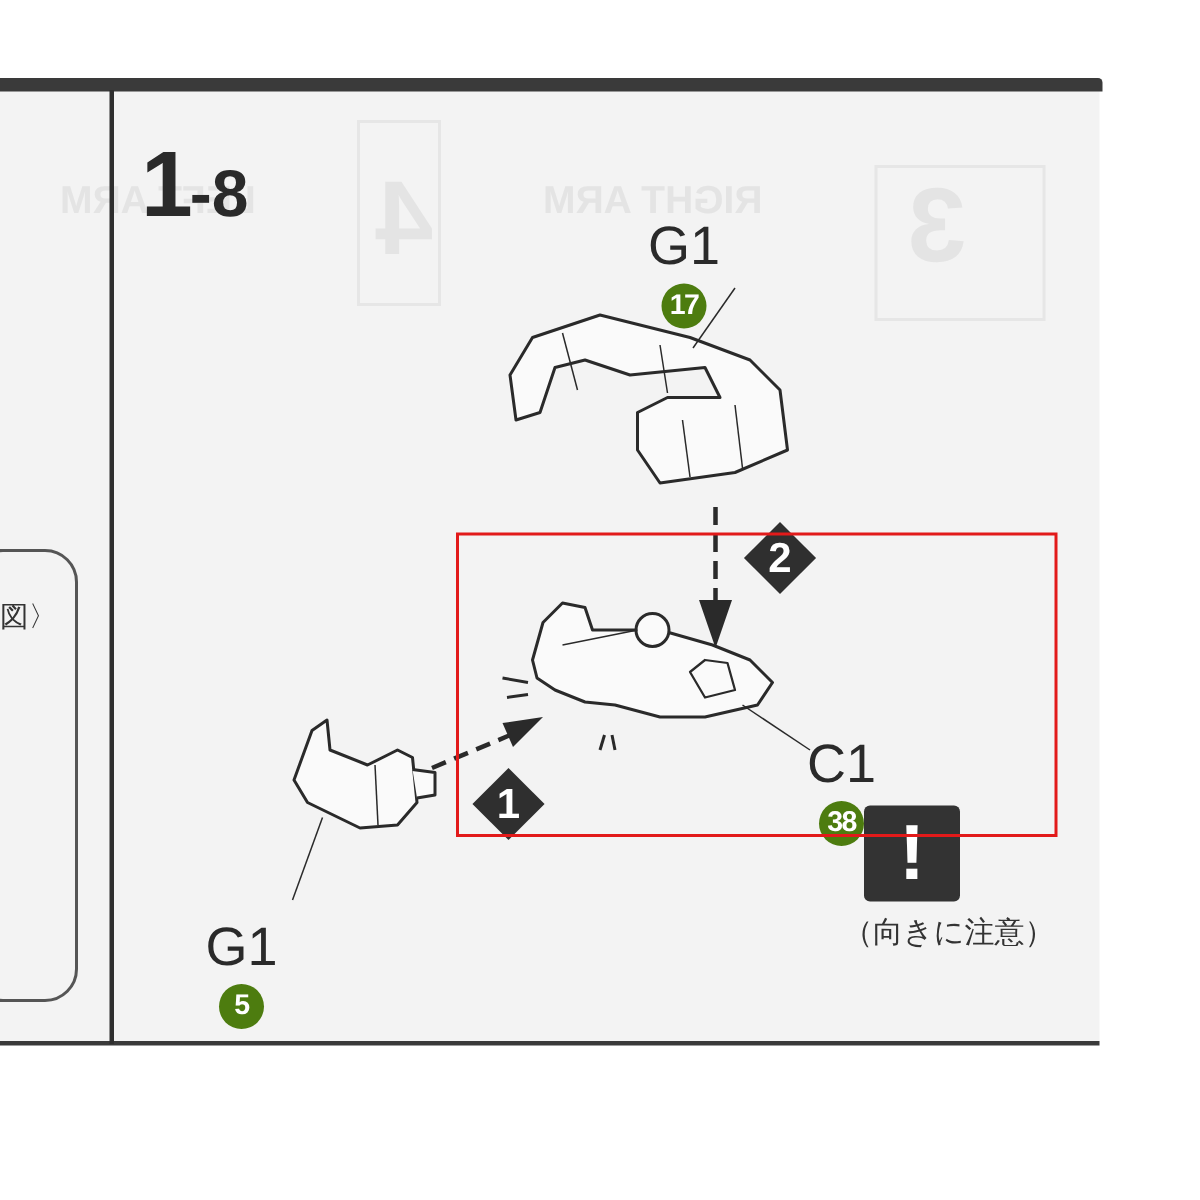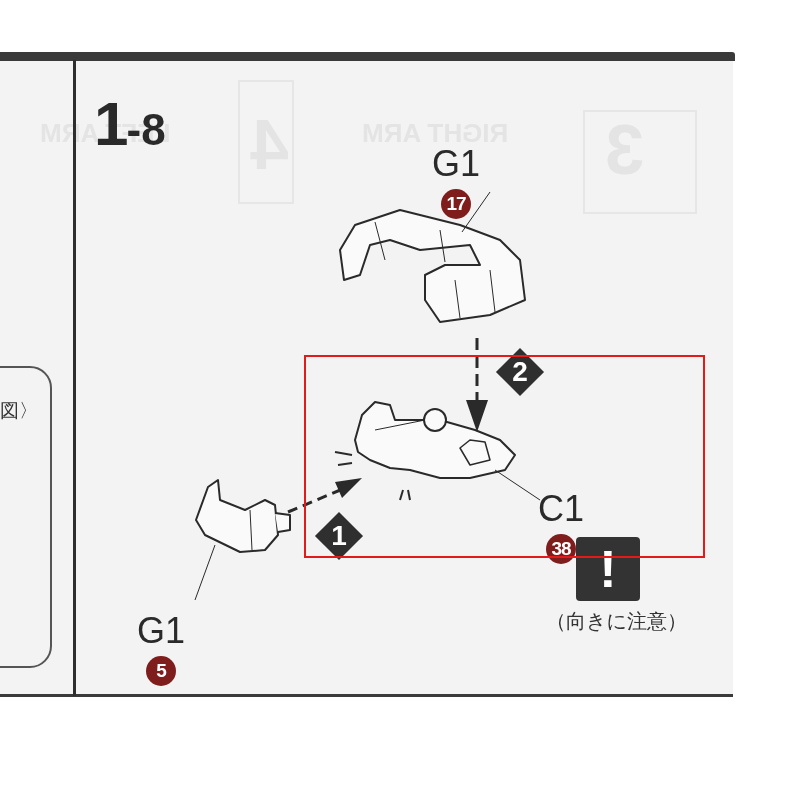--- a/index.html
+++ b/index.html
@@ -9,25 +9,25 @@
   .bottom-rule{position:absolute;left:0;top:694px;width:733px;height:3px;background:#3a3a3a;}
   .divider{position:absolute;left:73px;top:60px;width:3px;height:636px;background:#2e2e2e;}
   .left-box{position:absolute;left:-20px;top:366px;width:68px;height:298px;border:2px solid #555;border-radius:22px;}
   .left-box-text{position:absolute;left:0;top:398px;font-size:19px;color:#333;}
   .ghost{position:absolute;color:#e4e4e4;font-weight:bold;transform:scaleX(-1);white-space:nowrap;}
   .ghost-box{position:absolute;border:2px solid #e6e6e6;}
   .step{position:absolute;left:94px;top:88px;font-weight:bold;color:#2a2a2a;}
   .step .big{font-size:62px;letter-spacing:-2px;}
   .step .small{font-size:44px;}
   .label{position:absolute;font-size:36px;color:#2a2a2a;display:flex;align-items:center;gap:4px;flex-direction:column;}
-  .circ{display:inline-flex;align-items:center;justify-content:center;width:30px;height:30px;border-radius:50%;background:#7f1d1d;color:#fff;font-size:19px;font-weight:bold;letter-spacing:-1px;}
+  .circ{display:inline-flex;align-items:center;justify-content:center;width:30px;height:30px;border-radius:50%;background:#4d7c0f;color:#fff;font-size:19px;font-weight:bold;letter-spacing:-1px;}
   .diamond{position:absolute;width:34px;height:34px;background:#2f2f2f;transform:rotate(45deg);}
   .diamond span{position:absolute;left:0;top:0;width:34px;height:34px;transform:rotate(-45deg);color:#fff;font-weight:bold;font-size:28px;display:flex;align-items:center;justify-content:center;}
   .warn{position:absolute;left:576px;top:537px;width:64px;height:64px;background:#333;border-radius:4px;color:#fff;font-size:52px;font-weight:bold;display:flex;align-items:center;justify-content:center;}
-  .warn-caption{position:absolute;left:546px;top:608px;font-size:20px;color:#333;white-space:nowrap;}
+  .warn-caption{position:absolute;left:562px;top:608px;font-size:20px;color:#333;white-space:nowrap;}
   .highlight{position:absolute;left:304px;top:355px;width:397px;height:199px;border:2px solid #e21a1a;}
   svg.parts{position:absolute;left:0;top:0;}
 </style>
 </head>
 <body>
 
 <div class="page"></div>
 
 <div class="ghost" style="left:40px;top:118px;font-size:26px;">LEFT ARM</div>
 <div class="ghost-box" style="left:238px;top:80px;width:52px;height:120px;"></div>

